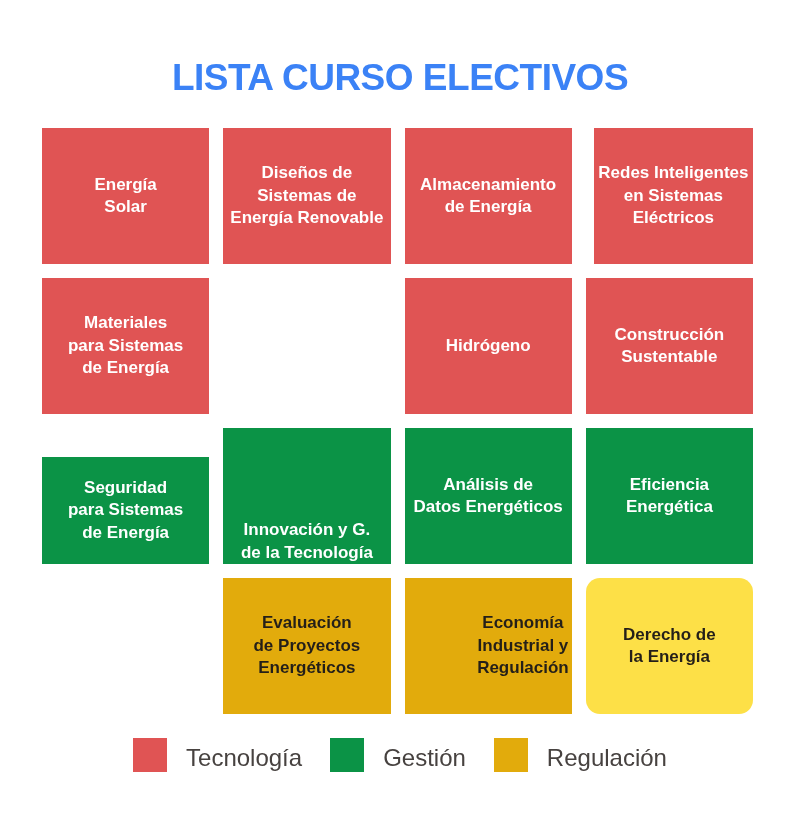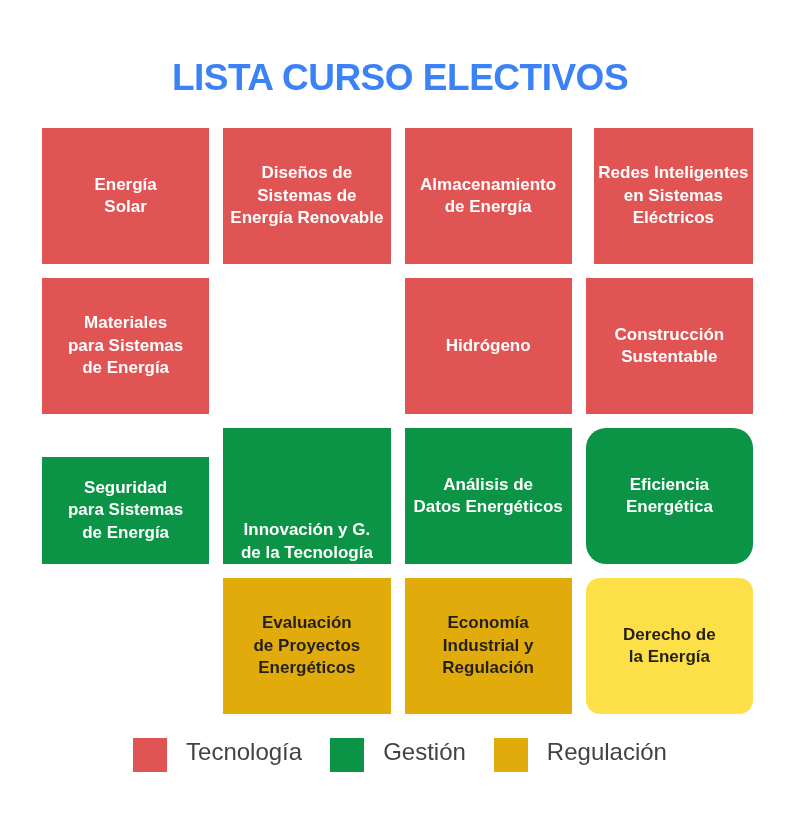--- a/index.html
+++ b/index.html
@@ -56,21 +56,21 @@
     left: 0;
     top: 738px;
     width: 100%;
     display: flex;
     justify-content: center;
     align-items: center;
     gap: 28px;
   }
   .legend-item {
     display: flex;
-    align-items: flex-start;
+    align-items: flex-end;
     gap: 19px;
   }
   .swatch {
     width: 34px;
     height: 34px;
     display: inline-block;
     flex: 0 0 auto;
   }
   .legend-label {
     font-size: 24px;
@@ -119,30 +119,30 @@
 de Energía</span>
   </div>
       <div class="cell" style="grid-area: 3 / 2; background: rgb(11, 147, 70); color: rgb(255, 255, 255); align-items: flex-end;">
     <span class="cell-label">Innovación y G.
 de la Tecnología</span>
   </div>
       <div class="cell" style="grid-area: 3 / 3; background: rgb(11, 147, 70); color: rgb(255, 255, 255);">
     <span class="cell-label">Análisis de
 Datos Energéticos</span>
   </div>
-      <div class="cell" style="grid-area: 3 / 4; background: rgb(11, 147, 70); color: rgb(255, 255, 255); border-radius: 20px;">
+      <div class="cell" style="grid-area: 3 / 4; background: rgb(11, 147, 70); color: rgb(255, 255, 255);">
     <span class="cell-label">Eficiencia
 Energética</span>
   </div>
       <div class="cell" style="grid-area: 4 / 2; background: rgb(226, 171, 12); color: rgb(36, 31, 25);">
     <span class="cell-label">Evaluación
 de Proyectos
 Energéticos</span>
   </div>
-      <div class="cell" style="grid-area: 4 / 3; background: rgb(226, 171, 12); color: rgb(36, 31, 25);">
+      <div class="cell" style="grid-area: 4 / 3; background: rgb(226, 171, 12); color: rgb(36, 31, 25); justify-content: flex-end;">
     <span class="cell-label">Economía
 Industrial y
 Regulación</span>
   </div>
       <div class="cell" style="grid-area: 4 / 4; background: #fde047; color: rgb(36, 31, 25); border-radius: 14px;">
     <span class="cell-label">Derecho de
 la Energía</span>
   </div>
     </div>
   <div class="legend">

